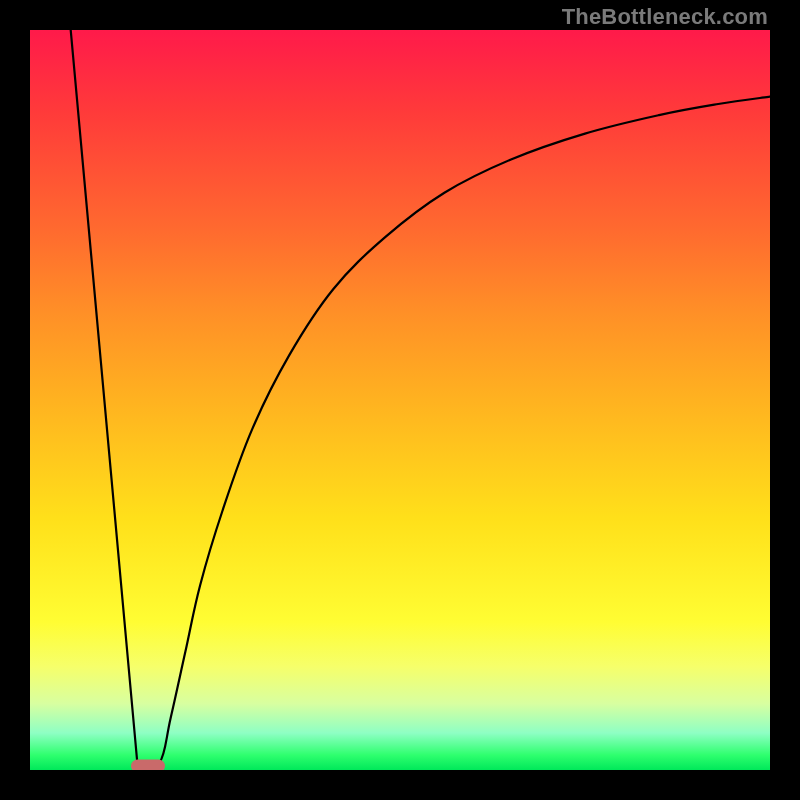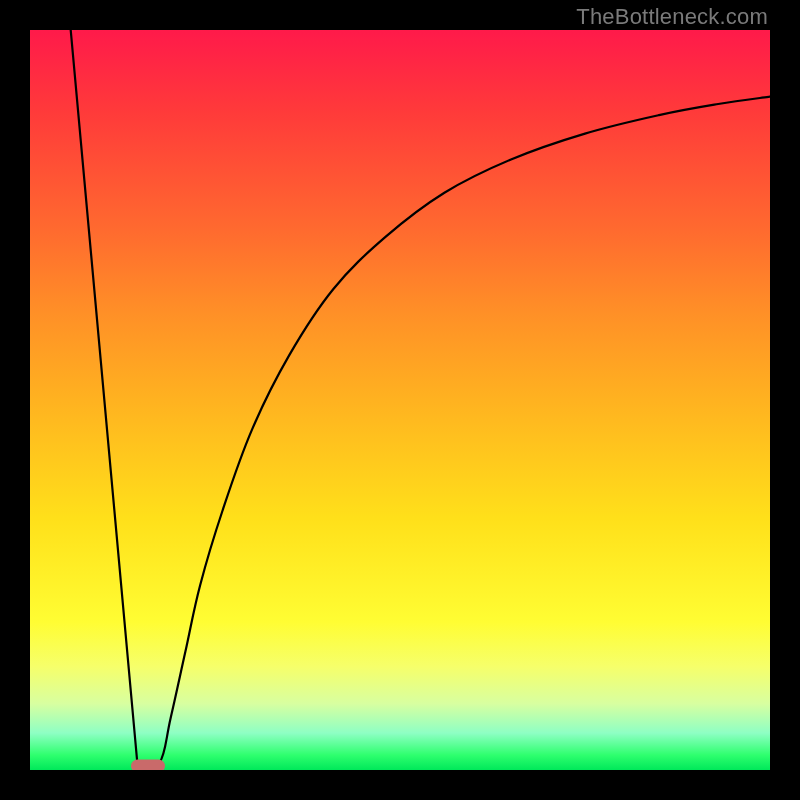--- a/index.html
+++ b/index.html
@@ -31,21 +31,21 @@
       #2eff6e 98%,
       #00e85a 100%);
     overflow: hidden;
   }
   .watermark {
     position: absolute;
     top: 4px;
     right: 32px;
     color: #7a7a7a;
     font-size: 22px;
-    font-weight: 400;
+    font-weight: 700;
     letter-spacing: 0.2px;
     user-select: none;
   }
   .curve-svg {
     position: absolute;
     left: 0; top: 0;
     width: 740px;
     height: 740px;
   }
   .curve-path {

